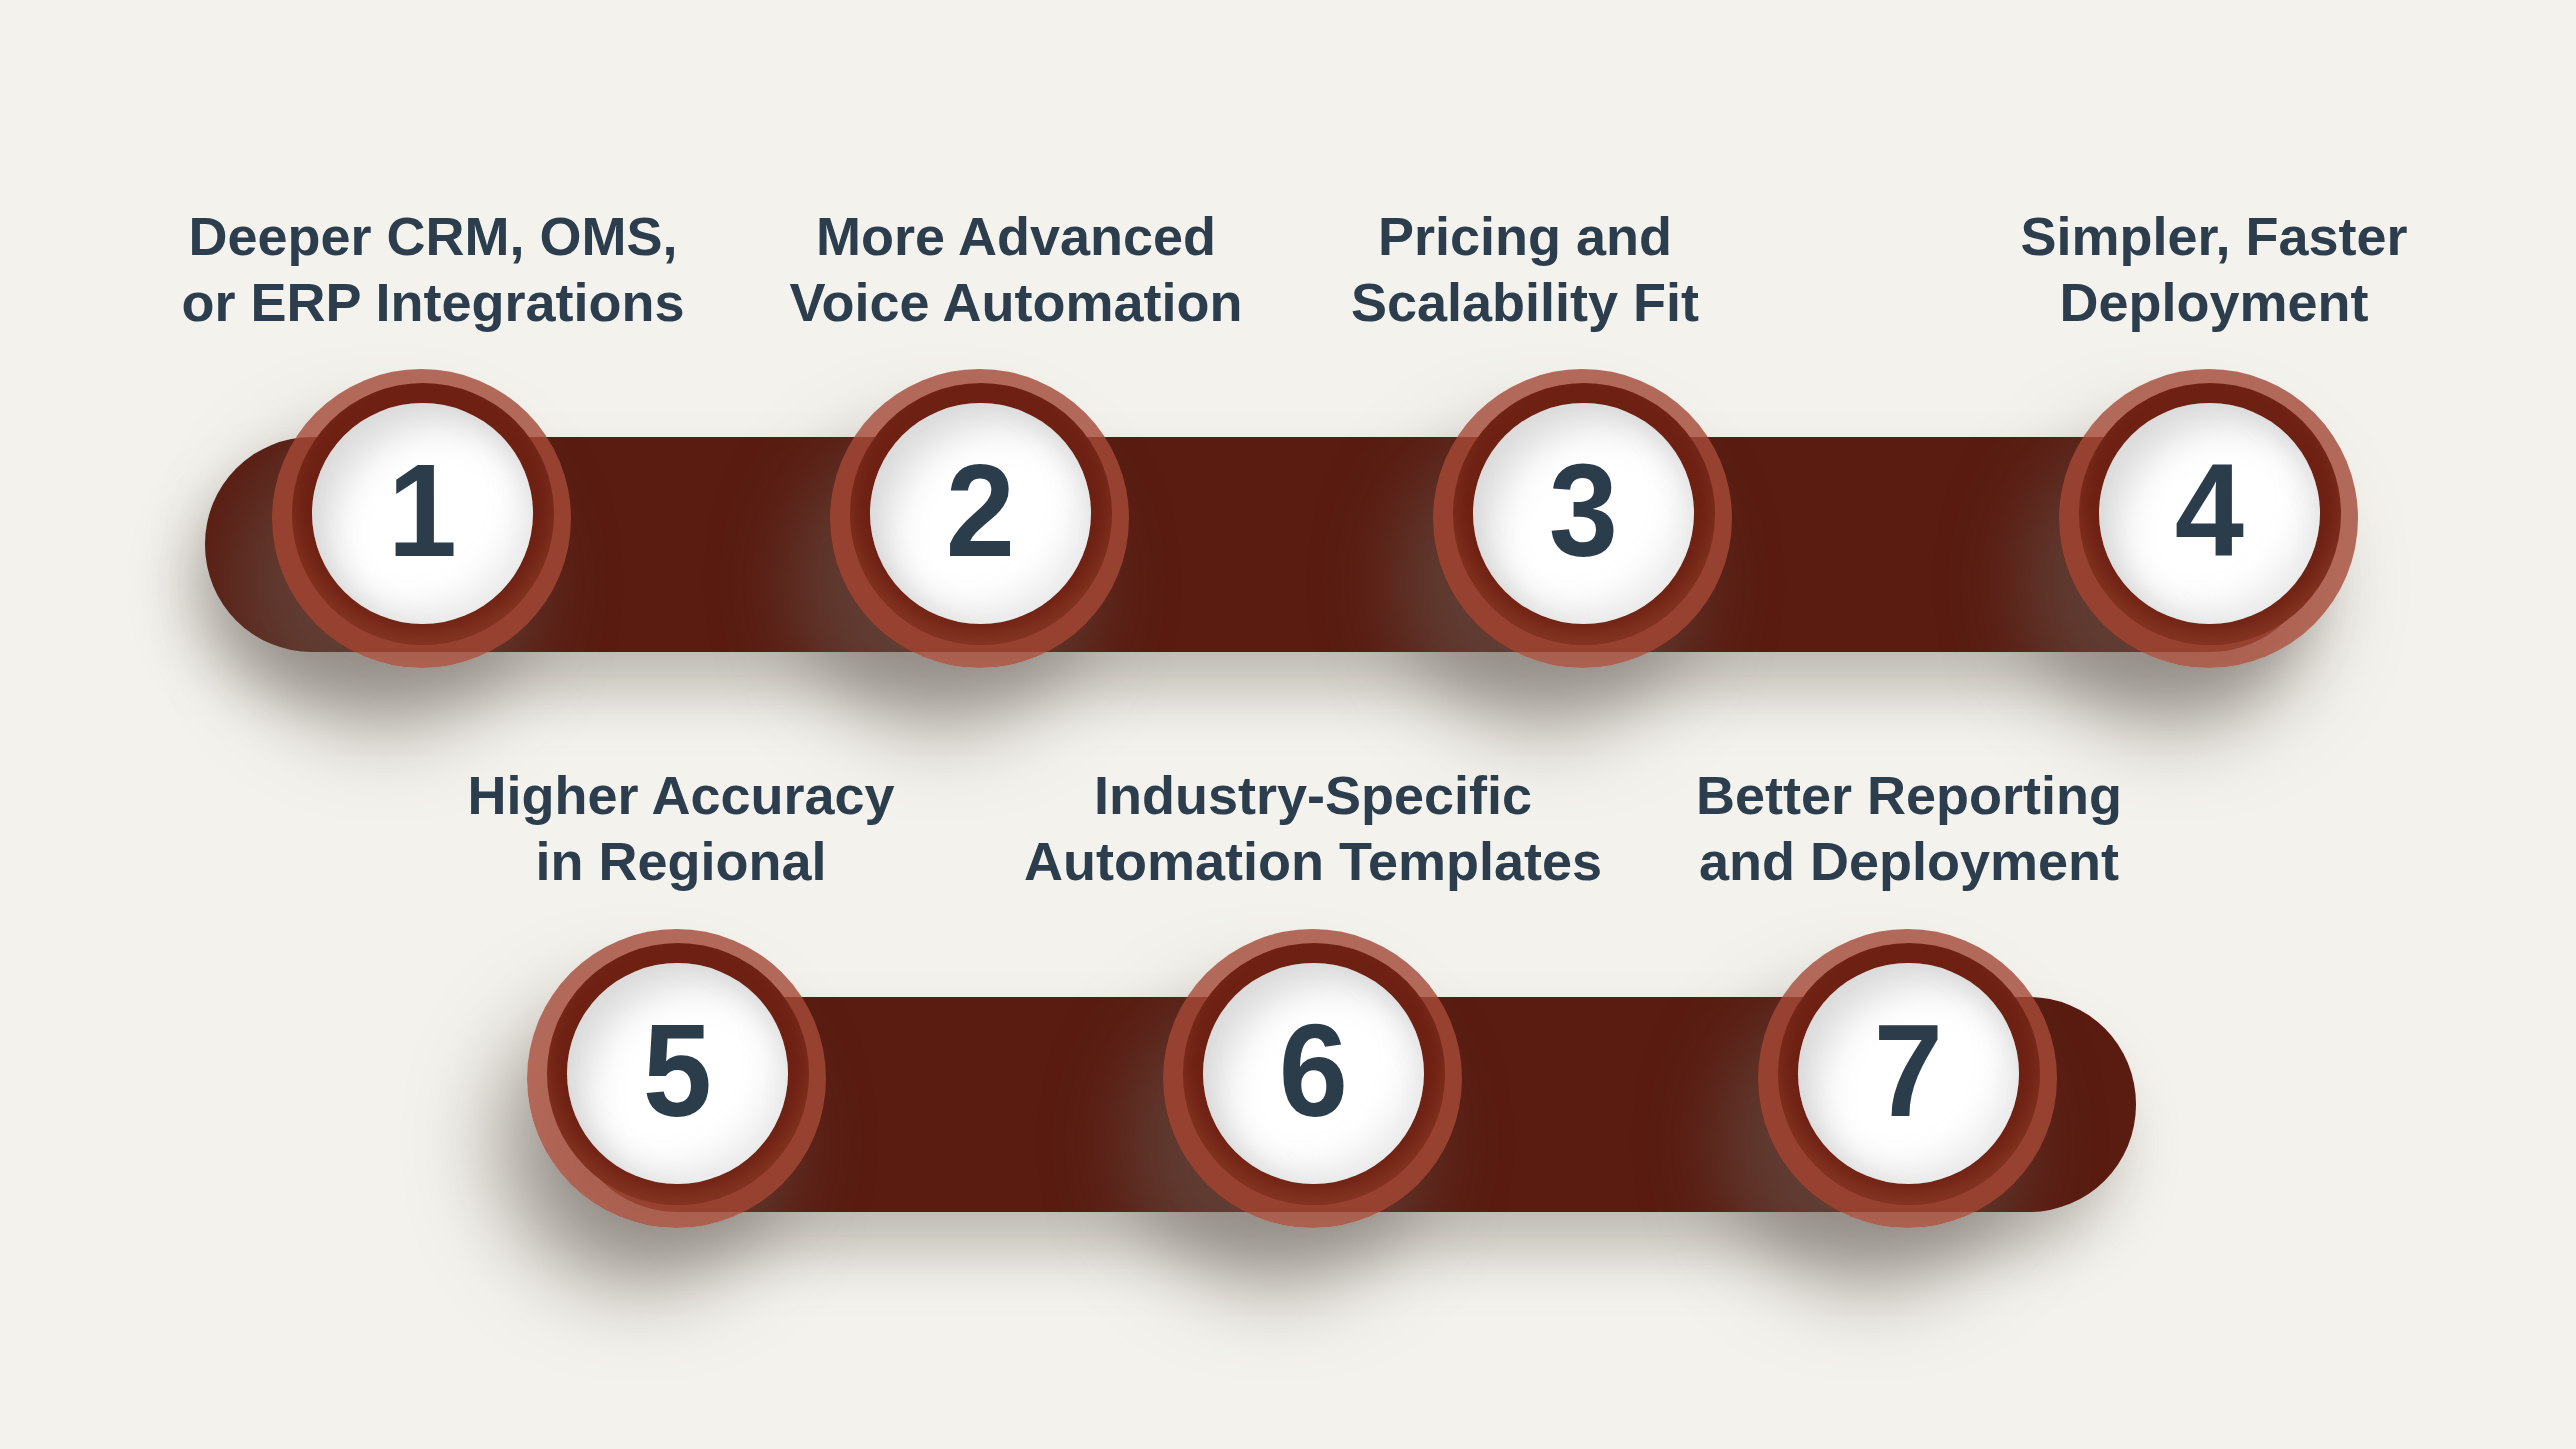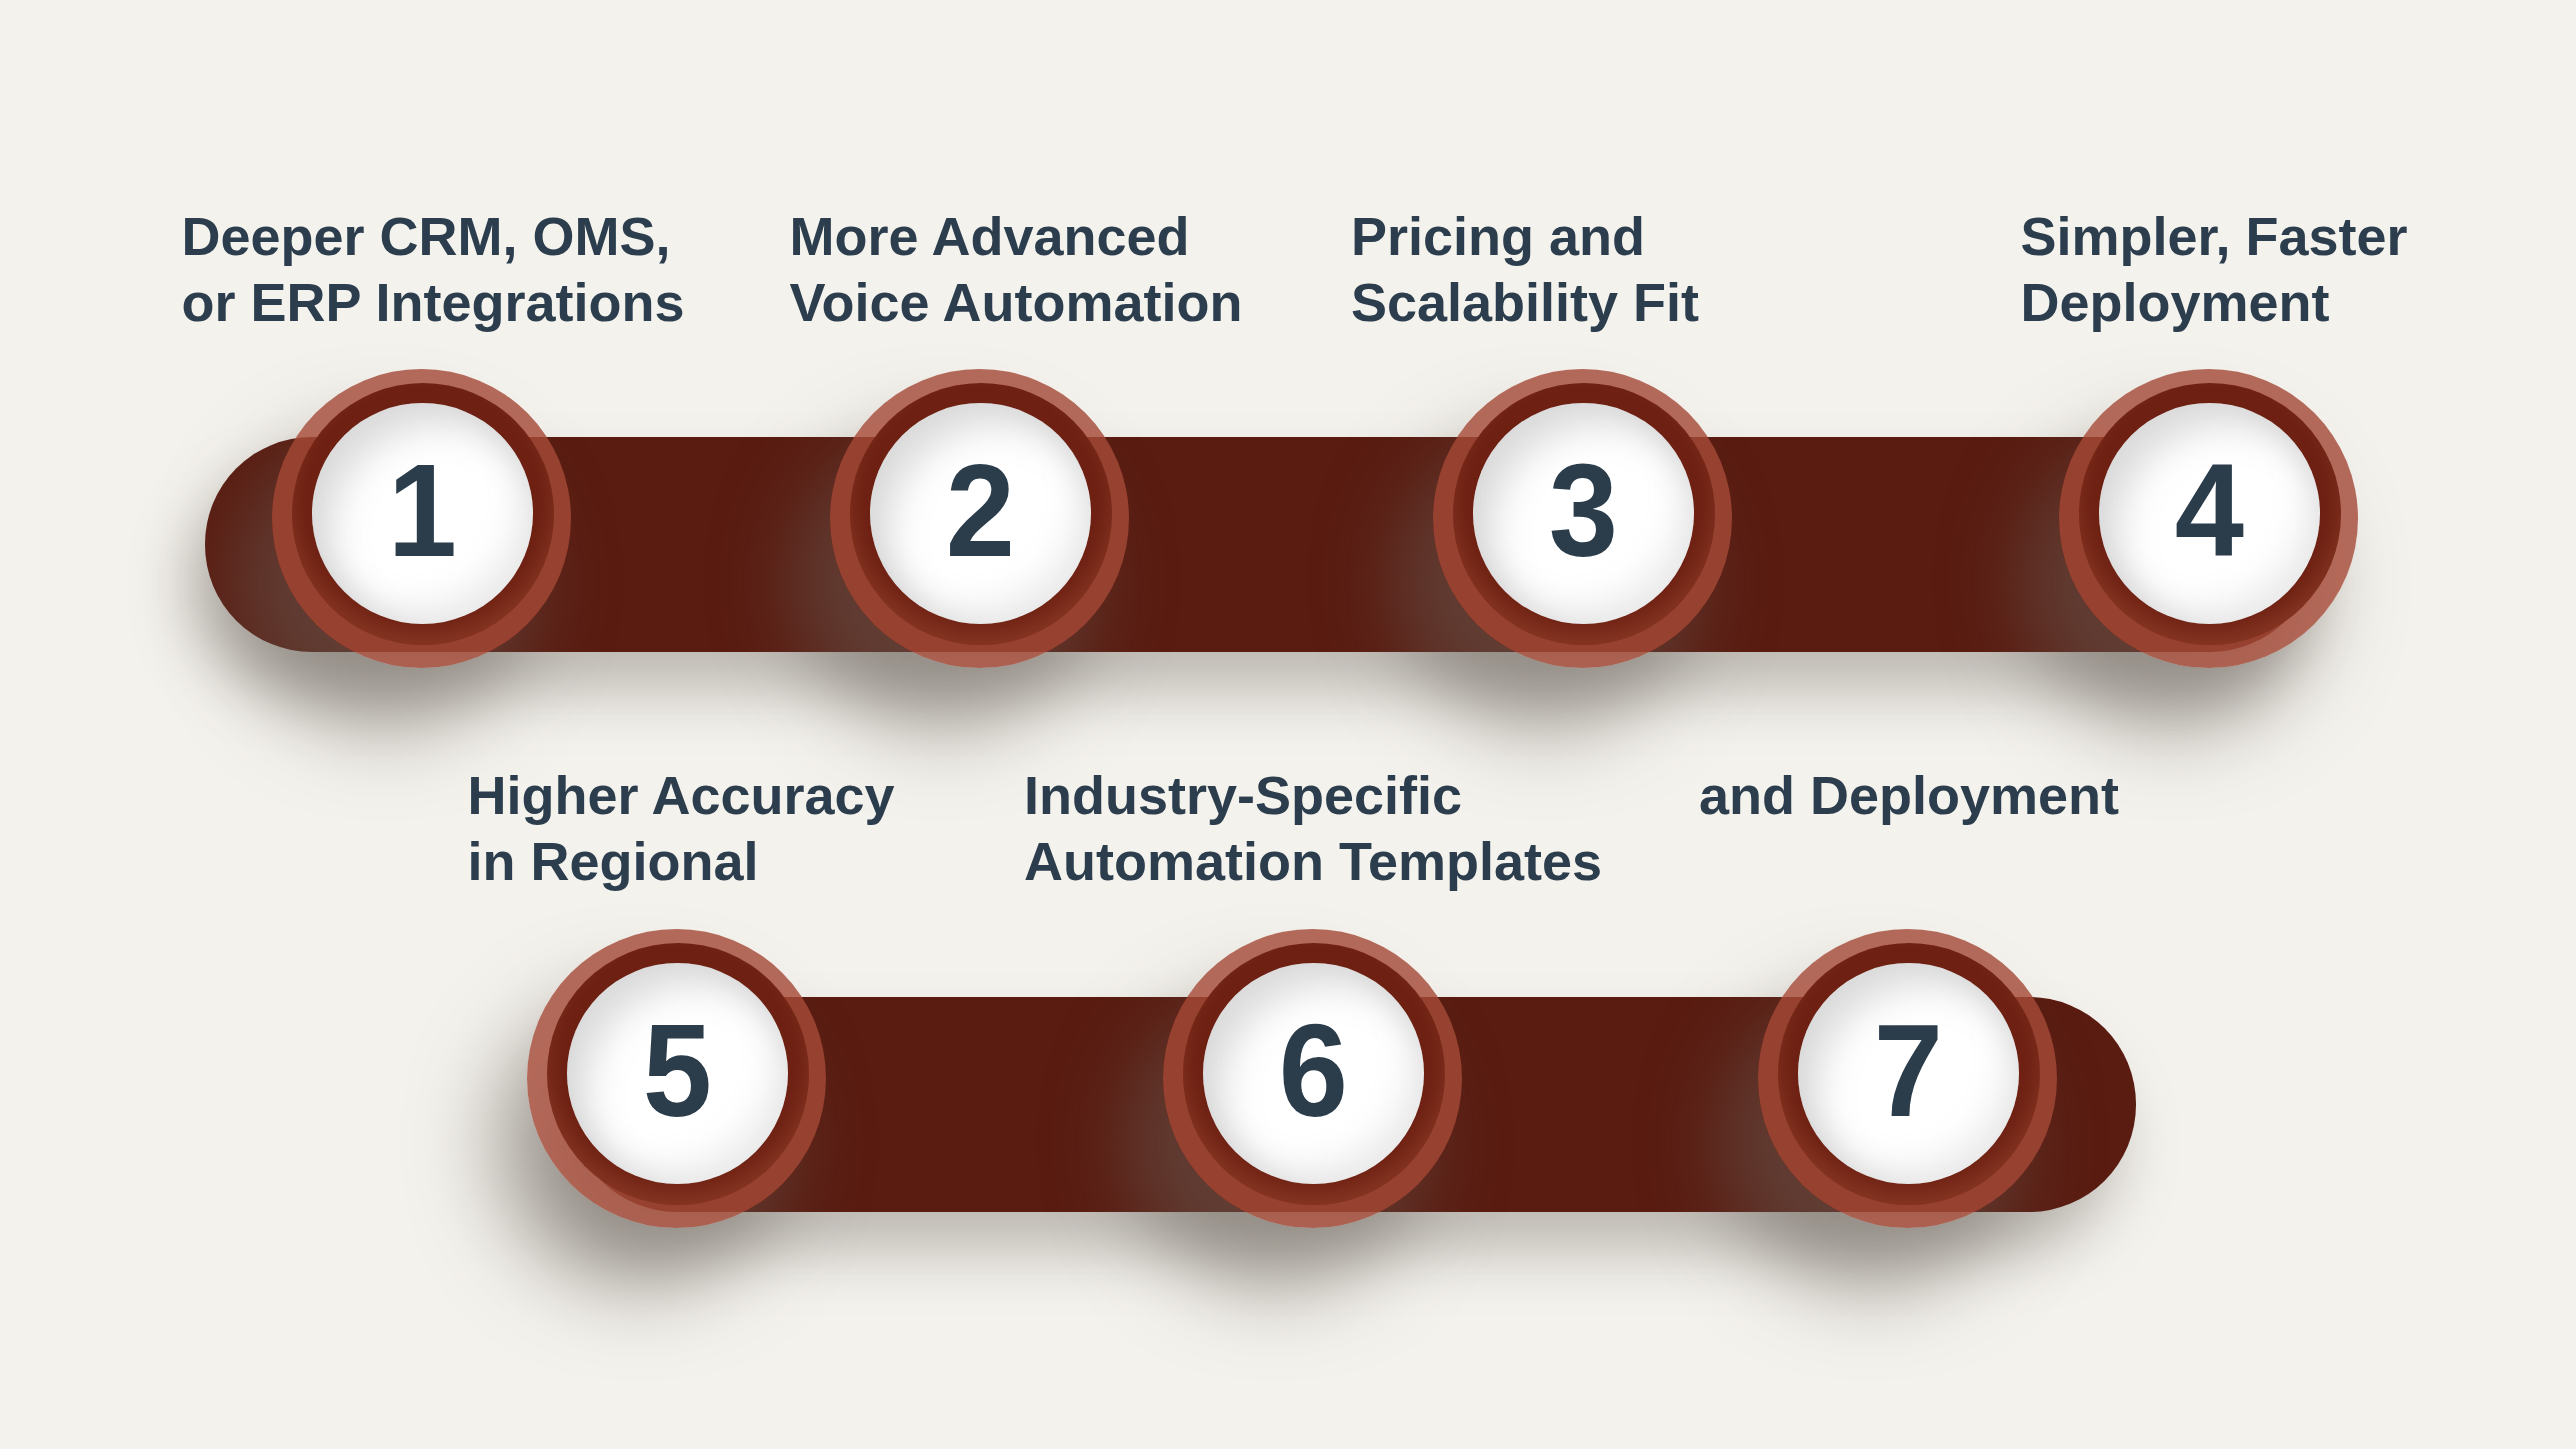--- a/index.html
+++ b/index.html
@@ -53,21 +53,21 @@
     color: #2b3c4b;
     transform: scaleX(0.95);
     line-height: 1;
     padding-bottom: 6.7px;
   }
 
   
   .step-label {
     position: absolute;
     transform: translateX(-50%);
-    text-align: left;
+    text-align: center;
     font-size: 54px;
     line-height: 66px;
     font-weight: bold;
     color: #2c3e4d;
     white-space: nowrap;
   }
   .row1-label { top: 203px; }
   .row2-label { top: 762px; }
 </style>
 </head>
@@ -97,20 +97,21 @@
 
   <div class="step-label row2-label" style="left:681px">
     <div>Higher Accuracy</div>
     <div>in Regional</div>
   </div>
   <div class="step-label row2-label" style="left:1313px">
     <div>Industry-Specific</div>
     <div>Automation Templates</div>
   </div>
   <div class="step-label row2-label" style="left:1909px">
+    <div>Better Reporting</div>
     <div>and Deployment</div>
   </div>
 
   <div class="node" style="left:273px; top:364px">
     <div class="disc ring-translucent"></div>
     <div class="disc ring-dark"></div>
     <div class="disc circle-white">
       <span class="step-number">1</span>
     </div>
   </div>

